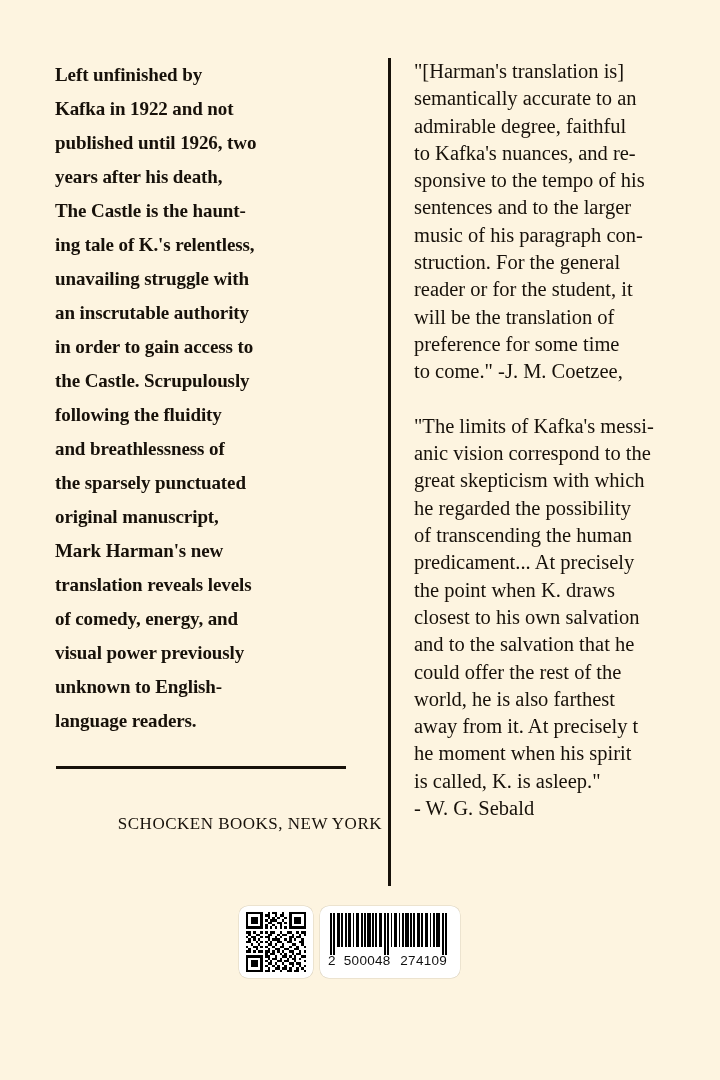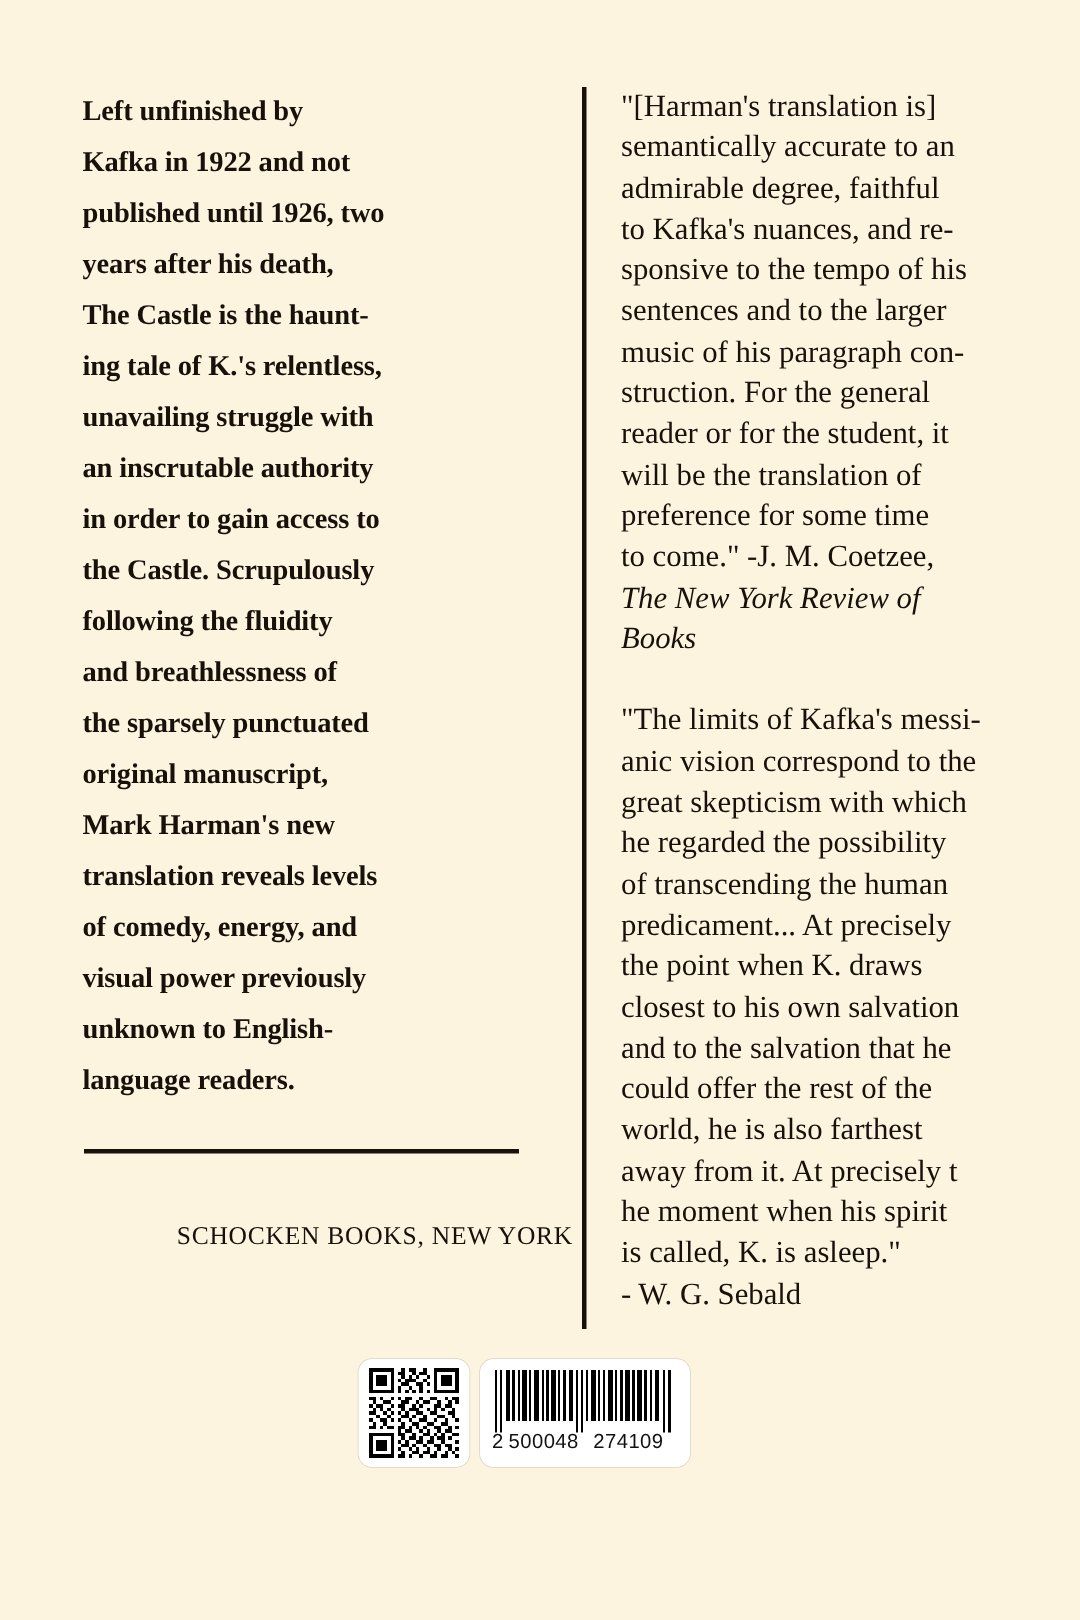--- a/index.html
+++ b/index.html
@@ -180,21 +180,21 @@
     color: #111;
     letter-spacing: 0.3px;
   }
 
   .digit-lead {
     width: 11px;
     text-align: left;
   }
   .digit-group {
     flex: 1;
-    text-align: left;
+    text-align: center;
   }
 </style>
 </head>
 <body>
 
 <div class="cover">
 
   <div class="columns">
 
     <div class="col-left">
@@ -235,22 +235,21 @@
 admirable degree, faithful
 to Kafka's nuances, and re-
 sponsive to the tempo of his
 sentences and to the larger
 music of his paragraph con-
 struction. For the general
 reader or for the student, it
 will be the translation of
 preference for some time
 to come." -J. M. Coetzee,
-</span><span class="src-italic">The New York Review of
-Books</span></p>
+</span></p>
 
       <p class="quote"><span>"The limits of Kafka's messi-
 anic vision correspond to the
 great skepticism with which
 he regarded the possibility
 of transcending the human
 predicament... At precisely
 the point when K. draws
 closest to his own salvation
 and to the salvation that he

